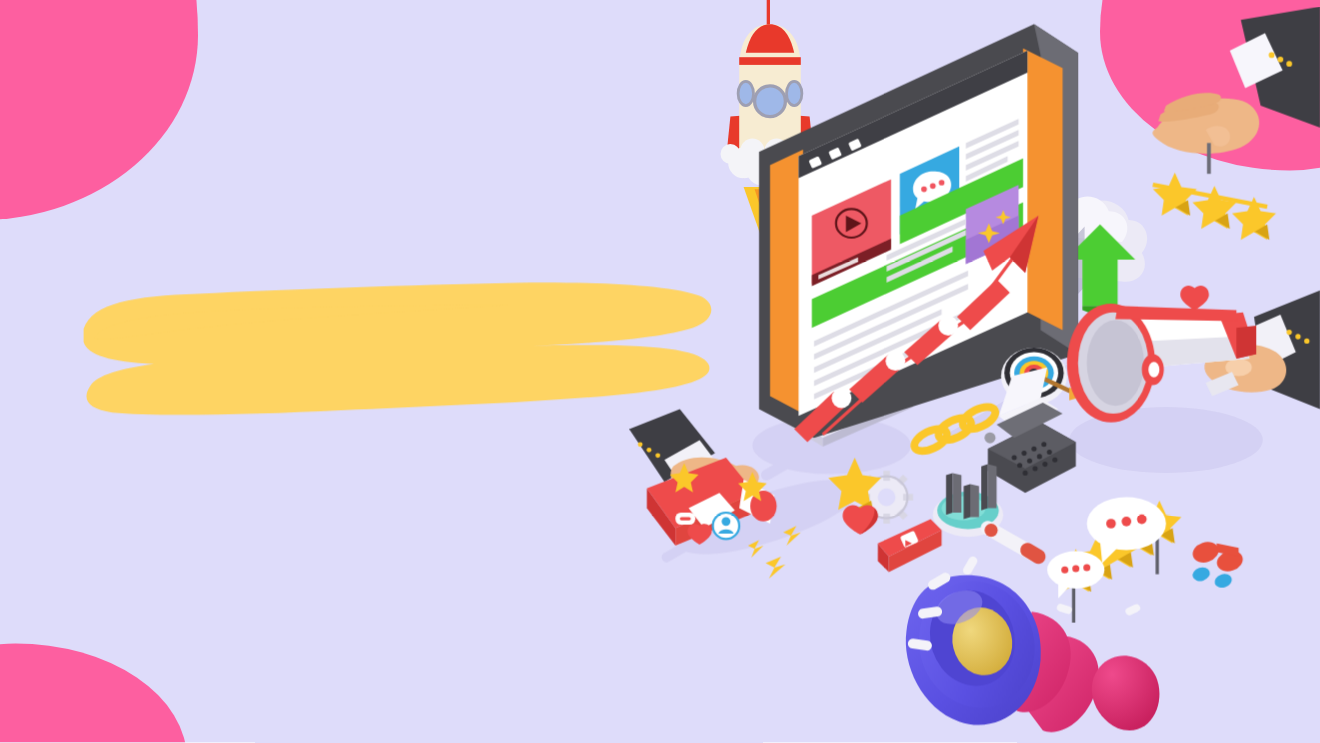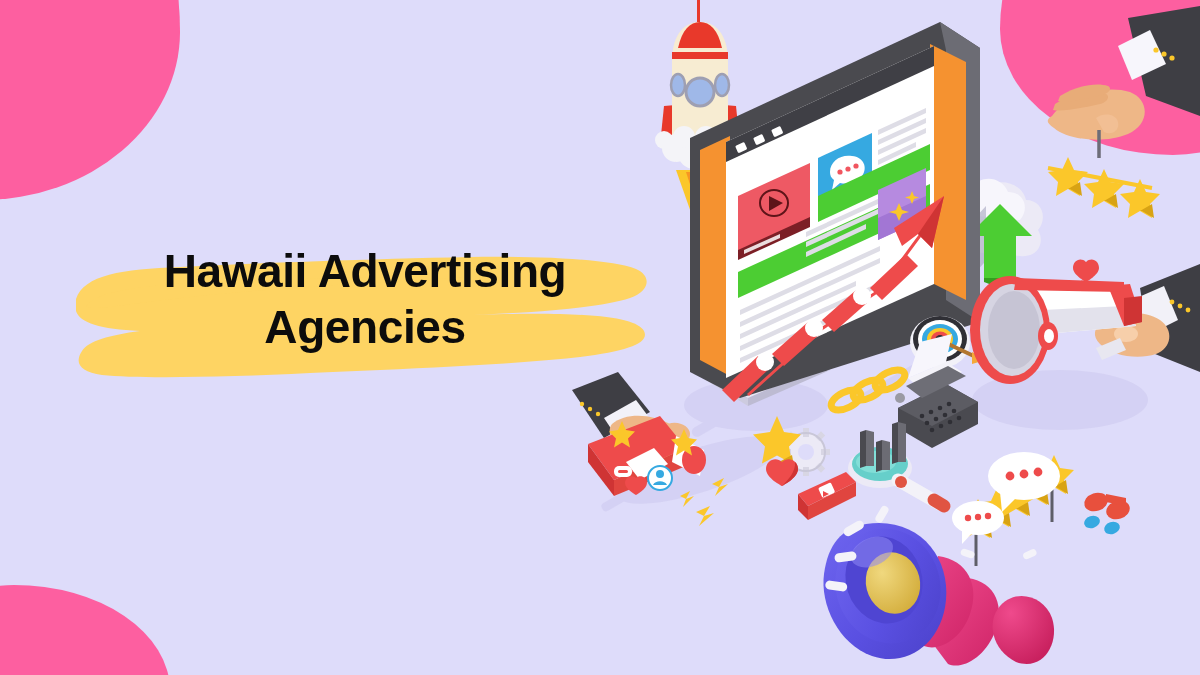--- a/index.html
+++ b/index.html
@@ -499,18 +499,17 @@
 
   <div class="headline-wrap">
     <svg class="brush" viewBox="0 0 585 135" xmlns="http://www.w3.org/2000/svg">
       <path d="M6 48 C14 24 52 18 110 16 C190 12 300 8 400 6 C470 5 540 8 566 18
                C582 25 580 40 560 47 C530 57 460 62 400 64 C520 60 566 66 574 80
                C580 92 558 100 510 106 C440 114 330 118 240 122 C160 126 70 128 32 124
                C10 121 4 112 12 100 C18 90 40 84 70 80 C30 78 10 72 6 60 Z" fill="#fed463"></path>
       <path d="M16 56 C24 42 60 36 120 32 C190 28 300 26 392 26 C300 32 190 38 120 46 C60 52 26 60 16 56 Z" fill="#fed463" opacity="0.9"></path>
     </svg>
     <h1 class="headline">
-      <span>Hawaii Advertising</span><br>
-      <span>Agencies</span>
+      <br>
     </h1>
   </div>
 
 </div>
 
 </body></html>

